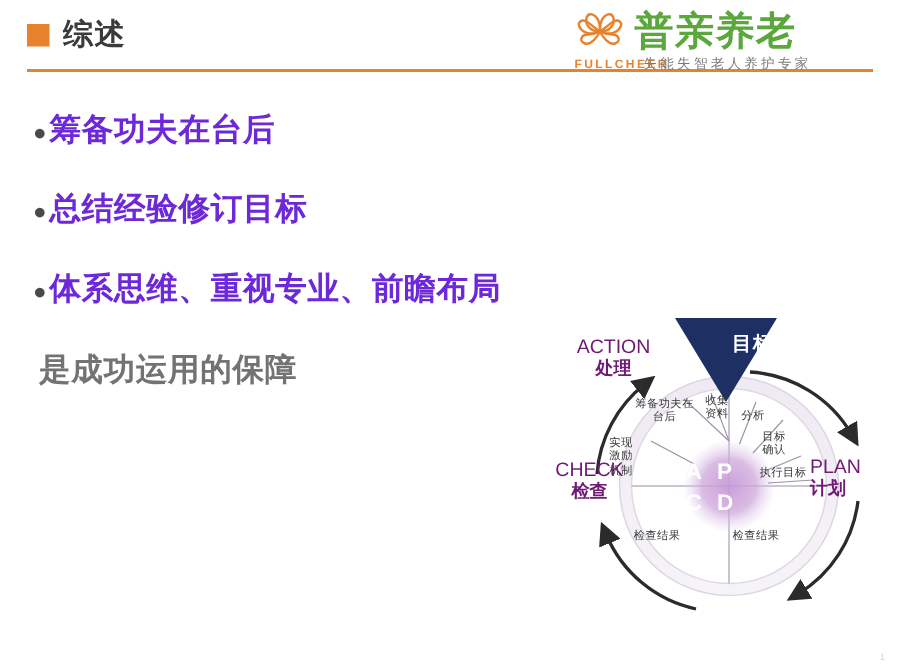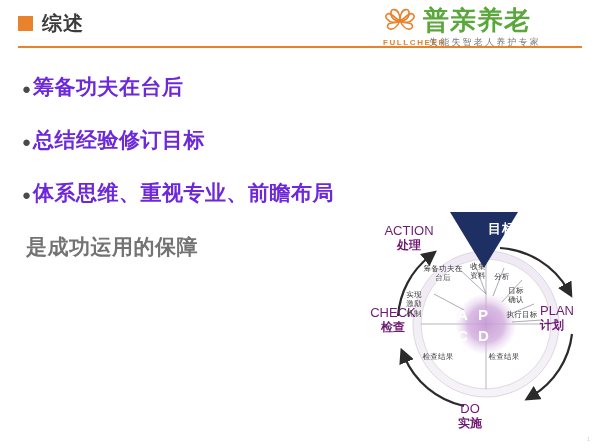--- a/index.html
+++ b/index.html
@@ -312,24 +312,20 @@
       <span class="cn">处理</span>
     </div>
     <div class="pdca-label lbl-check">
       <span class="en">CHECK</span>
       <span class="cn">检查</span>
     </div>
     <div class="pdca-label lbl-plan">
       <span class="en">PLAN</span>
       <span class="cn">计划</span>
     </div>
-    <div class="pdca-label lbl-do">
-      <span class="en">DO</span>
-      <span class="cn">实施</span>
-    </div>
 
     <div class="inner-lbl il-sum">筹备功夫在台后</div>
     <div class="inner-lbl il-coll">收集资料</div>
     <div class="inner-lbl il-anal">分析</div>
     <div class="inner-lbl il-goalc">目标确认</div>
     <div class="inner-lbl il-plan">执行目标</div>
     <div class="inner-lbl il-mech">实现激励机制</div>
     <div class="inner-lbl il-check">检查结果</div>
     <div class="inner-lbl il-exec">检查结果</div>
 

